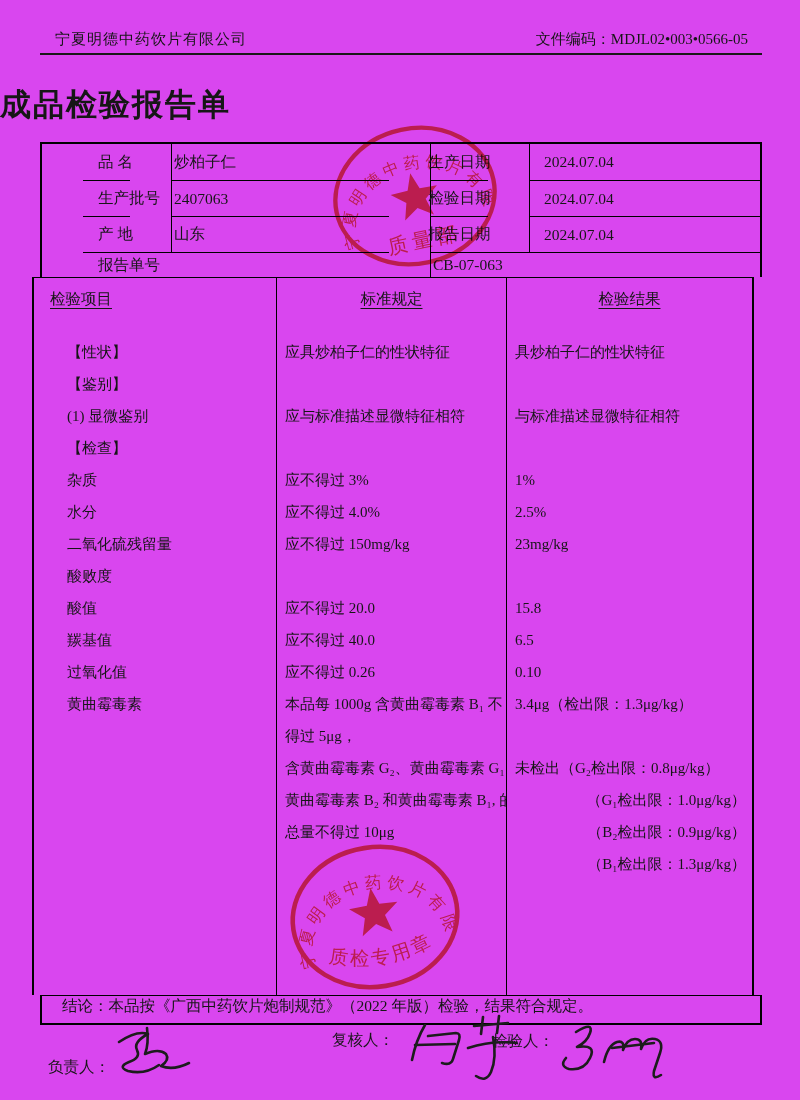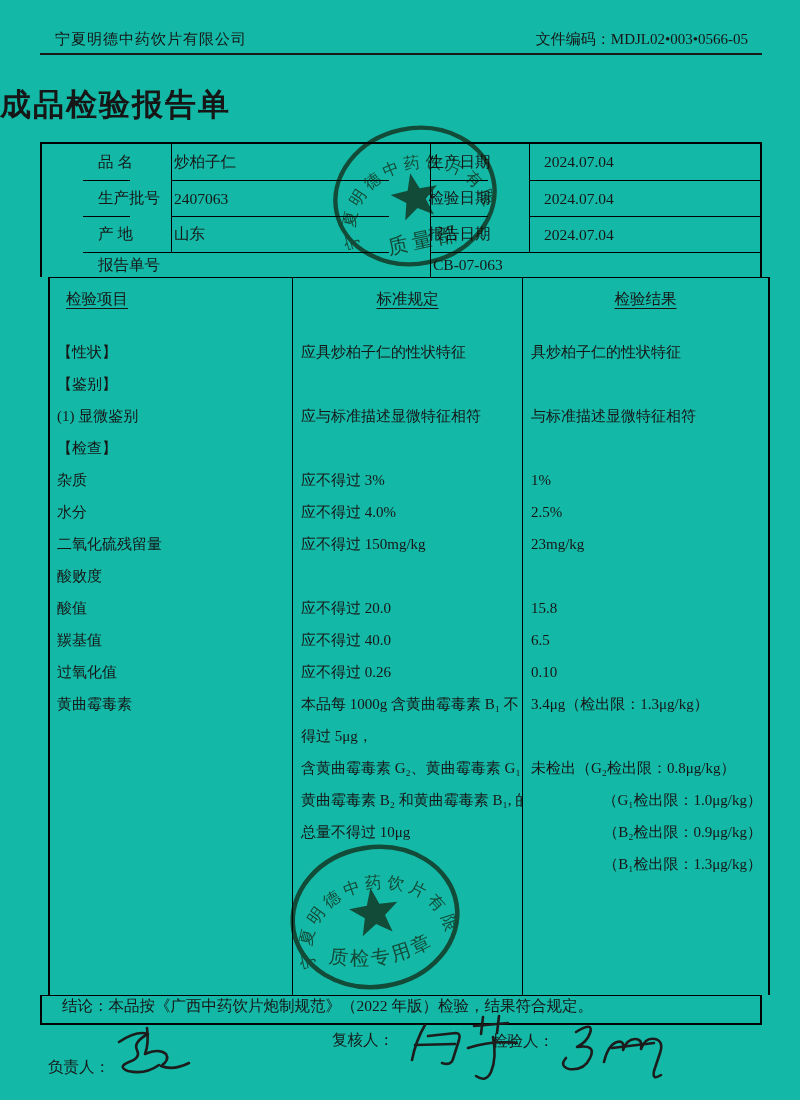--- a/index.html
+++ b/index.html
@@ -1,17 +1,17 @@
 <!DOCTYPE html>
 <html><head>
 <meta charset="utf-8">
 <style>
   html,body{margin:0;padding:0;background:#ffffff;}
   .page{
-    position:relative;width:800px;height:1100px;background:#14b8a6;overflow:hidden;
+    position:relative;width:800px;height:1100px;background:#d946ef;overflow:hidden;
     font-family:"Liberation Serif","DejaVu Serif",serif;color:#161616;
   }
   
   .hdr-company{position:absolute;left:55px;top:30px;font-size:15px;letter-spacing:1px;}
   .hdr-code{position:absolute;right:52px;top:30px;font-size:15px;}
   .hdr-rule{position:absolute;left:40px;top:53px;width:722px;border-top:2.5px solid #181818;}
   
   .title{position:absolute;left:0;right:0;top:84px;text-align:left;
          font-size:31px;font-weight:600;letter-spacing:2px;}
   
@@ -23,32 +23,32 @@
   .lab{padding-left:15px;}
   .lab3{justify-content:center;}
   .val{padding-left:2px;}
   .val4{padding-left:14px;}
   .bl{border-left:1px solid #000;}
   .bt{border-top:1px solid #000;}
   .sp12{grid-column:1/3;}
   .sp34{grid-column:3/5;}
   .jlab{display:inline-block;width:64px;text-align:justify;text-align-last:justify;}
   
-  .mtable{position:absolute;left:48px;top:277px;width:722px;height:718px;box-sizing:border-box;
+  .mtable{position:absolute;left:32px;top:277px;width:722px;height:718px;box-sizing:border-box;
           border:2px solid #000;border-top:1px solid #000;border-bottom:none;
           display:grid;grid-template-columns:242px 230px 1fr;}
   .mcol{box-sizing:border-box;overflow:hidden;}
   .mcol + .mcol{border-left:1px solid #000;}
   .mhead{height:40px;box-sizing:border-box;padding-top:11px;font-size:15.5px;}
   .mcol-item .mhead{padding-left:16px;text-align:left;}
   .mcol-std .mhead,.mcol-res .mhead{text-align:center;}
   .hul{text-decoration:underline;text-underline-offset:4px;}
   .msp{height:18px;}
   .mline{height:32px;line-height:32px;font-size:15px;white-space:nowrap;}
-  .mcol-item .mline{padding-left:7px;}
+  .mcol-item .mline{padding-left:33px;}
   .mcol-std .mline{padding-left:8px;}
   .mcol-res .mline{padding-left:8px;}
   .mline.ralign{text-align:right;padding-right:6px;padding-left:0;}
   
   .conclusion{position:absolute;left:40px;top:995px;width:722px;height:30px;box-sizing:border-box;
               border:2px solid #000;border-top:1px solid #000;display:flex;align-items:flex-start;
               padding-left:20px;font-size:15.5px;white-space:nowrap;}
   
   .siglabel{position:absolute;font-size:15.5px;}
   .sig-svg{position:absolute;pointer-events:none;}

